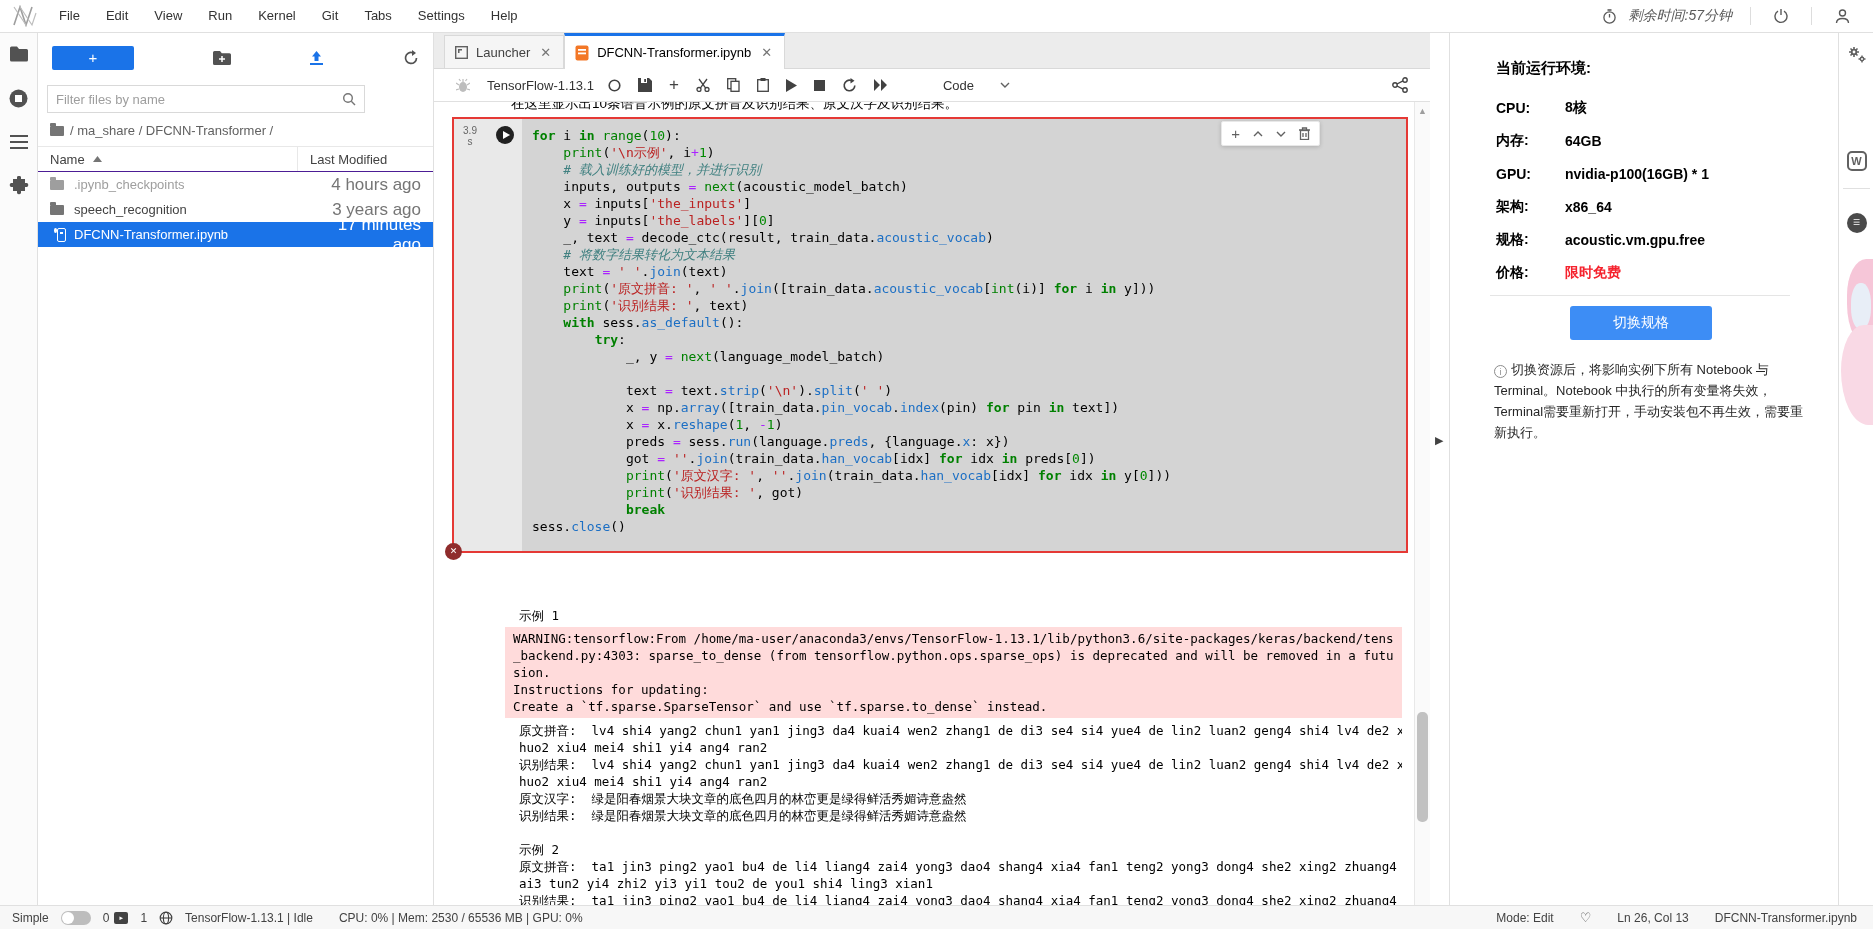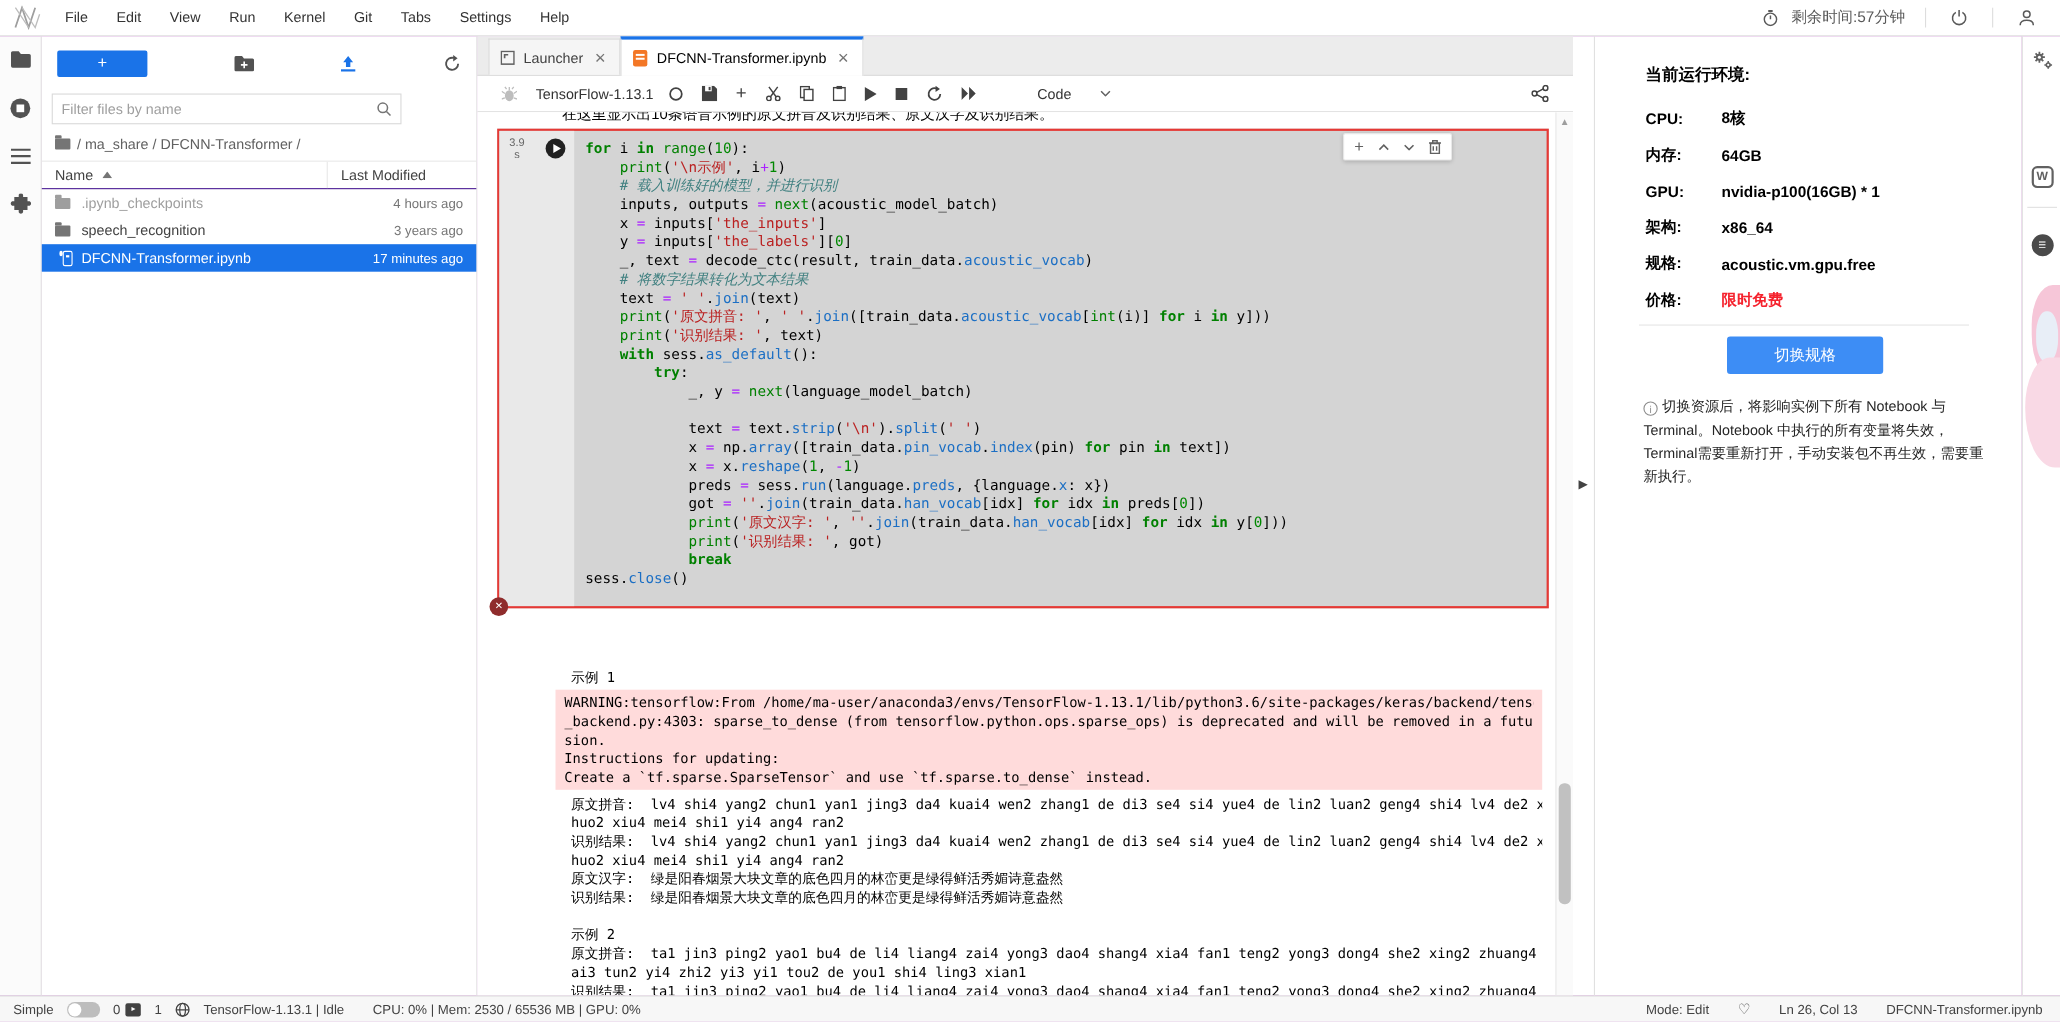--- a/index.html
+++ b/index.html
@@ -6,21 +6,21 @@
   html,body { width:1873px; height:929px; overflow:hidden; background:#fff;
     font-family:"Liberation Sans", sans-serif; }
   #app { position:relative; width:1873px; height:929px; background:#a21caf; overflow:hidden; }
 
   
   #menubar { position:absolute; left:0; top:0; width:1873px; height:33px; background:#fff;
     border-bottom:1px solid #e0e0e0; display:flex; align-items:center; }
   #logo { width:26px; height:22px; margin:0 8px 0 12px; }
   .menu-item { font-size:13px; color:#333; padding:0 13px; line-height:32px; cursor:default; }
   #menubar-right { margin-left:auto; display:flex; align-items:center; height:100%; }
-  #time-remaining { font-size:14px; color:#595959; display:flex; align-items:center; gap:12px; padding-right:18px; }
+  #time-remaining { font-size:14px; color:#595959; display:flex; align-items:center; gap:12px; padding-right:18px;font-style:italic; }
   .mb-sep { width:1px; height:18px; background:#ddd; }
   .mb-iconbtn { padding:0 22px; display:flex; align-items:center; color:#595959; }
 
   
   #workspace { position:absolute; left:0; top:33px; width:1873px; height:872px; display:flex; }
 
   
   #activity { width:38px; height:100%; background:#fbfbfb; border-right:1px solid #e0e0e0;
     display:flex; flex-direction:column; align-items:center; padding-top:10px; gap:22px; }
   #activity .act-icon { width:22px; height:22px; display:flex; align-items:center; justify-content:center; color:#616161; }
@@ -33,21 +33,21 @@
   #filter-box { margin:2px 30px 0 9px; width:318px; height:28px; border:1px solid #d9d9d9; display:flex; align-items:center; }
   #filter-input { flex:1; border:none; outline:none; font-size:13px; color:#333; padding:0 8px; background:transparent; }
   #filter-input::placeholder { color:#9e9e9e; }
   #breadcrumb-row { display:flex; align-items:center; gap:6px; padding:10px 0 8px 12px; color:#616161; }
   #fb-header { height:26px; border-top:1px solid #e8e8e8; border-bottom:1px solid #4c1d95; display:flex; color:#424242; }
   #fb-header .col-name { flex:1; padding-left:12px; display:flex; align-items:center; gap:8px; }
   #fb-header .col-mod { width:136px; border-left:1px solid #e8e8e8; padding-left:12px; height:100%; display:flex; align-items:center; }
   .file-row { height:25px; display:flex; align-items:center; color:#424242; }
   .file-row .fr-icon { width:16px; margin-left:12px; display:flex; }
   .file-row .fr-name { flex:1; padding-left:8px; white-space:nowrap; overflow:hidden; }
-  .file-row .fr-mod { width:126px; text-align:right; padding-right:12px; color:#757575; font-size:12px; }
+  .file-row .fr-mod { width:126px; text-align:right; padding-right:12px; color:#757575; font-size:17px; }
   .file-row.dim .fr-name { color:#9e9e9e; }
   .file-row.selected { background:#1a73e8; color:#fff; }
   .file-row.selected .fr-mod { color:#fff; }
   .fr-bullet { width:5px; height:5px; border-radius:50%; background:#fff; margin-left:4px; }
   .folder-glyph { width:14px; height:10px; background:#757575; border-radius:1px; position:relative; }
   .folder-glyph::before { content:""; position:absolute; left:0; top:-3px; width:6px; height:3px; background:inherit; border-radius:1px 1px 0 0; }
   .folder-glyph.light { background:#9e9e9e; }
   .nb-file-glyph { width:12px; height:14px; border:1.5px solid #fff; border-radius:2px; position:relative; }
   .nb-file-glyph::before { content:""; position:absolute; left:2px; top:3px; right:2px; height:2px; background:#fff; }
 

